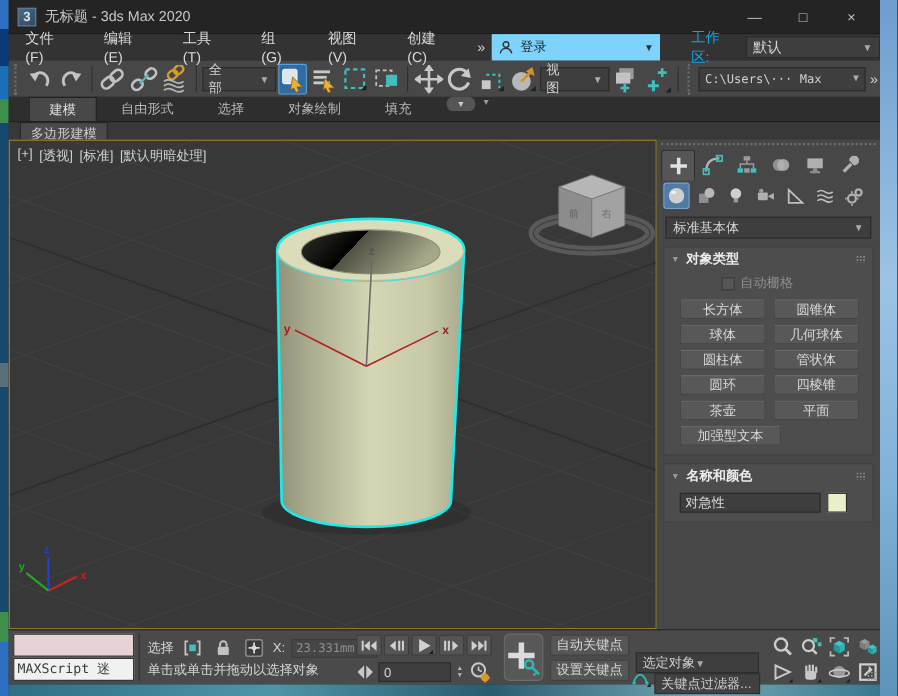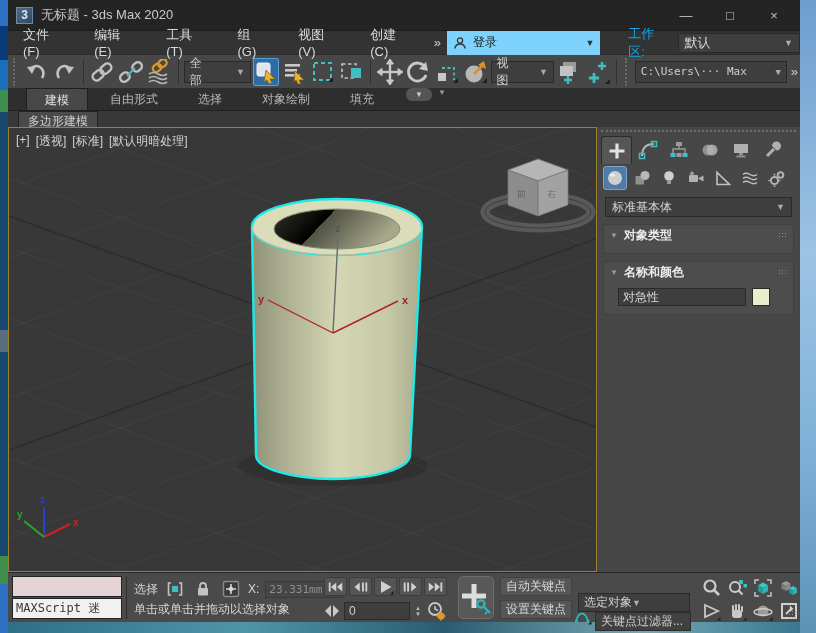--- a/index.html
+++ b/index.html
@@ -493,20 +493,37 @@
           <span>标准基本体</span>
           <span class="caret">▼</span>
         </div>
 
         <div class="rollout">
           <div class="rollout-hd">
             <span class="arr">▼</span>
             <span class="ttl">对象类型</span>
             <span class="grip-dots"></span>
           </div>
+          <div class="autogrid">
+            <span class="checkbox"></span>
+            <span>自动栅格</span>
+          </div>
+          <div class="prim-grid">
+            <div class="prim-btn">长方体</div>
+            <div class="prim-btn">圆锥体</div>
+            <div class="prim-btn">球体</div>
+            <div class="prim-btn">几何球体</div>
+            <div class="prim-btn">圆柱体</div>
+            <div class="prim-btn">管状体</div>
+            <div class="prim-btn">圆环</div>
+            <div class="prim-btn">四棱锥</div>
+            <div class="prim-btn">茶壶</div>
+            <div class="prim-btn">平面</div>
+            <div class="prim-btn wide">加强型文本</div>
+          </div>
         </div>
 
         <div class="rollout">
           <div class="rollout-hd">
             <span class="arr">▼</span>
             <span class="ttl">名称和颜色</span>
             <span class="grip-dots"></span>
           </div>
           <div class="name-row">
             <input class="name-input" readonly="" value="对急性" style="">

